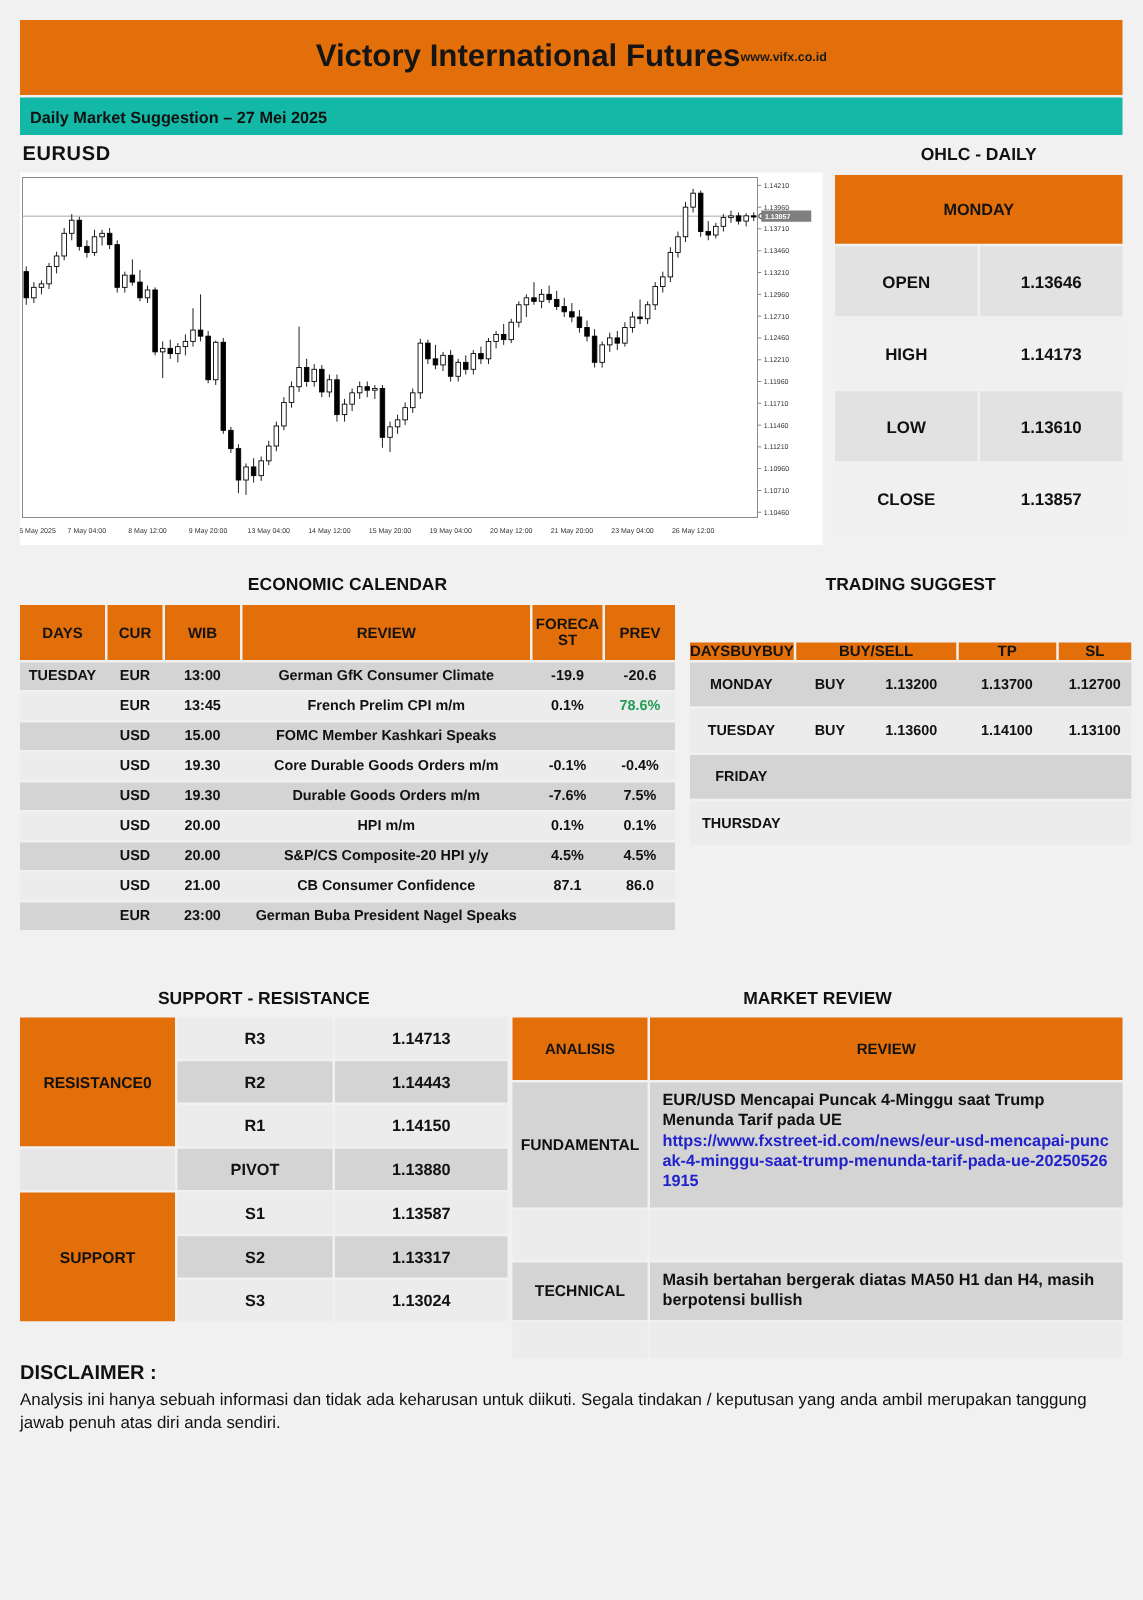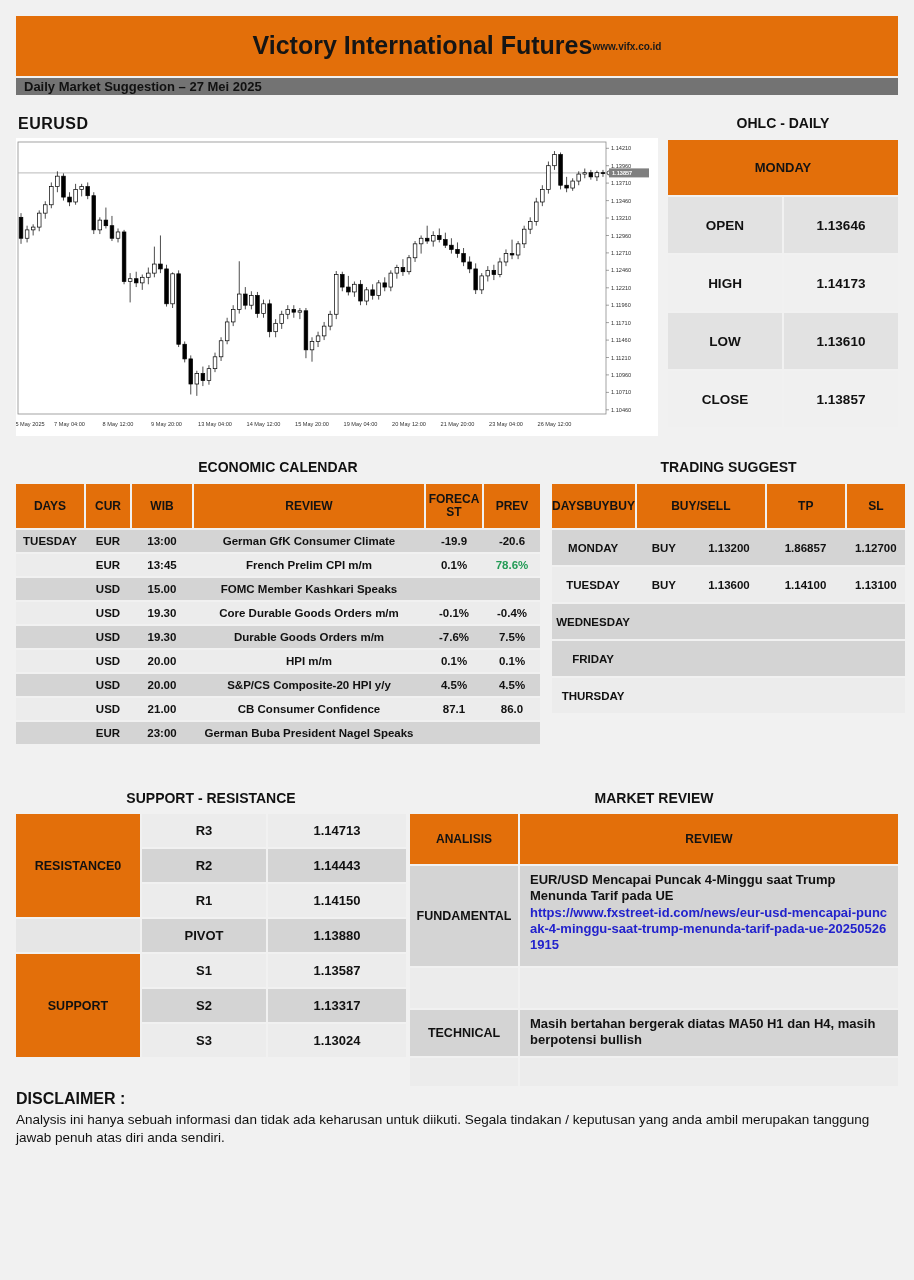--- a/index.html
+++ b/index.html
@@ -11,21 +11,21 @@
   body{
     width:914px;height:1280px;position:relative;
     font-family:"Liberation Sans",sans-serif;color:#111;
   }
   .abs{position:absolute;}
   
   .banner{left:16px;top:16px;width:882px;height:60px;background:var(--orange);
     display:flex;align-items:center;justify-content:center;}
   .banner-title{font-size:25px;font-weight:bold;color:#151515;line-height:1.1;}
   .banner-site{font-size:10px;font-weight:bold;color:#1a1a1a;}
-  .subtitle-bar{left:16px;top:78px;width:882px;height:17px;background:#737373;
+  .subtitle-bar{left:16px;top:78px;width:882px;height:30px;background:#14b8a6;
     display:flex;align-items:center;padding-left:8px;font-size:13px;font-weight:bold;}
   
   .chart-symbol{left:18px;top:115px;font-size:16px;font-weight:bold;letter-spacing:.5px;}
   .chart-box{left:16px;top:138px;width:642px;height:298px;background:#FFFFFF;}
   .chart-box svg{display:block;}
   svg text{font-family:"Liberation Sans","DejaVu Sans",sans-serif;}
   
   .sec-title{font-size:14px;font-weight:bold;text-align:center;}
   .hdr{background:var(--orange);font-weight:bold;font-size:12px;color:#131313;
     display:flex;align-items:center;justify-content:center;text-align:center;}
@@ -45,21 +45,21 @@
   .cal-hrow,.cal-row{display:flex;gap:2px;}
   .cal-hrow{height:44px;}
   .cal-row{height:22px;}
   .cc0{width:68px;} .cc1{width:44px;} .cc2{width:60px;} .cc3{width:230px;}
   .cc4{width:56px;word-break:break-all;line-height:1.1;padding:0 2px;} .cc5{width:56px;}
   .cal-row .cell{font-size:11.5px;}
   
   .ts-title{left:552px;top:459px;width:353px;}
   .ts-table{left:552px;top:484px;width:353px;display:flex;flex-direction:column;gap:2px;}
   .ts-hrow,.ts-row{display:flex;gap:2px;}
-  .ts-hrow{height:44px;} .ts-row{height:35px;}
+  .ts-hrow{height:44px;align-items:flex-end;} .ts-row{height:35px;}
   .tc0{width:86px;} .tc1{width:58px;} .tc2{width:74px;} .tc3{width:82px;} .tc4{width:61px;}
   .tc12{width:134px;}
   
   .sr-title{left:16px;top:790px;width:390px;}
   .sr-wrap{left:16px;top:814px;width:390px;display:flex;gap:2px;}
   .sr-groups{display:flex;flex-direction:column;gap:2px;width:124px;}
   .sr-group{background:var(--orange);display:flex;align-items:center;justify-content:center;
     font-weight:bold;font-size:12.5px;height:103px;}
   .sr-blank{height:33px;background:#E6E6E6;}
   .sr-rows{display:flex;flex-direction:column;gap:2px;flex:1;}
@@ -455,38 +455,31 @@
     <div class="hdr tc0">DAYSBUYBUY</div>
     <div class="hdr tc12">BUY/SELL</div>
     <div class="hdr tc3">TP</div>
     <div class="hdr tc4">SL</div>
   </div>
   <div id="ts-body" style="display:flex;flex-direction:column;gap:2px;">
       <div class="ts-row dark">
         <div class="cell tc0">MONDAY</div>
         <div class="cell tc1">BUY</div>
         <div class="cell tc2">1.13200</div>
-        <div class="cell tc3">1.86857</div>
+        <div class="cell tc3">1.13700</div>
         <div class="cell tc4">1.12700</div>
       </div>
       <div class="ts-row light">
         <div class="cell tc0">TUESDAY</div>
         <div class="cell tc1">BUY</div>
         <div class="cell tc2">1.13600</div>
         <div class="cell tc3">1.14100</div>
         <div class="cell tc4">1.13100</div>
       </div>
       <div class="ts-row dark">
-        <div class="cell tc0">WEDNESDAY</div>
-        <div class="cell tc1"></div>
-        <div class="cell tc2"></div>
-        <div class="cell tc3"></div>
-        <div class="cell tc4"></div>
-      </div>
-      <div class="ts-row dark">
         <div class="cell tc0">FRIDAY</div>
         <div class="cell tc1"></div>
         <div class="cell tc2"></div>
         <div class="cell tc3"></div>
         <div class="cell tc4"></div>
       </div>
       <div class="ts-row light">
         <div class="cell tc0">THURSDAY</div>
         <div class="cell tc1"></div>
         <div class="cell tc2"></div>

